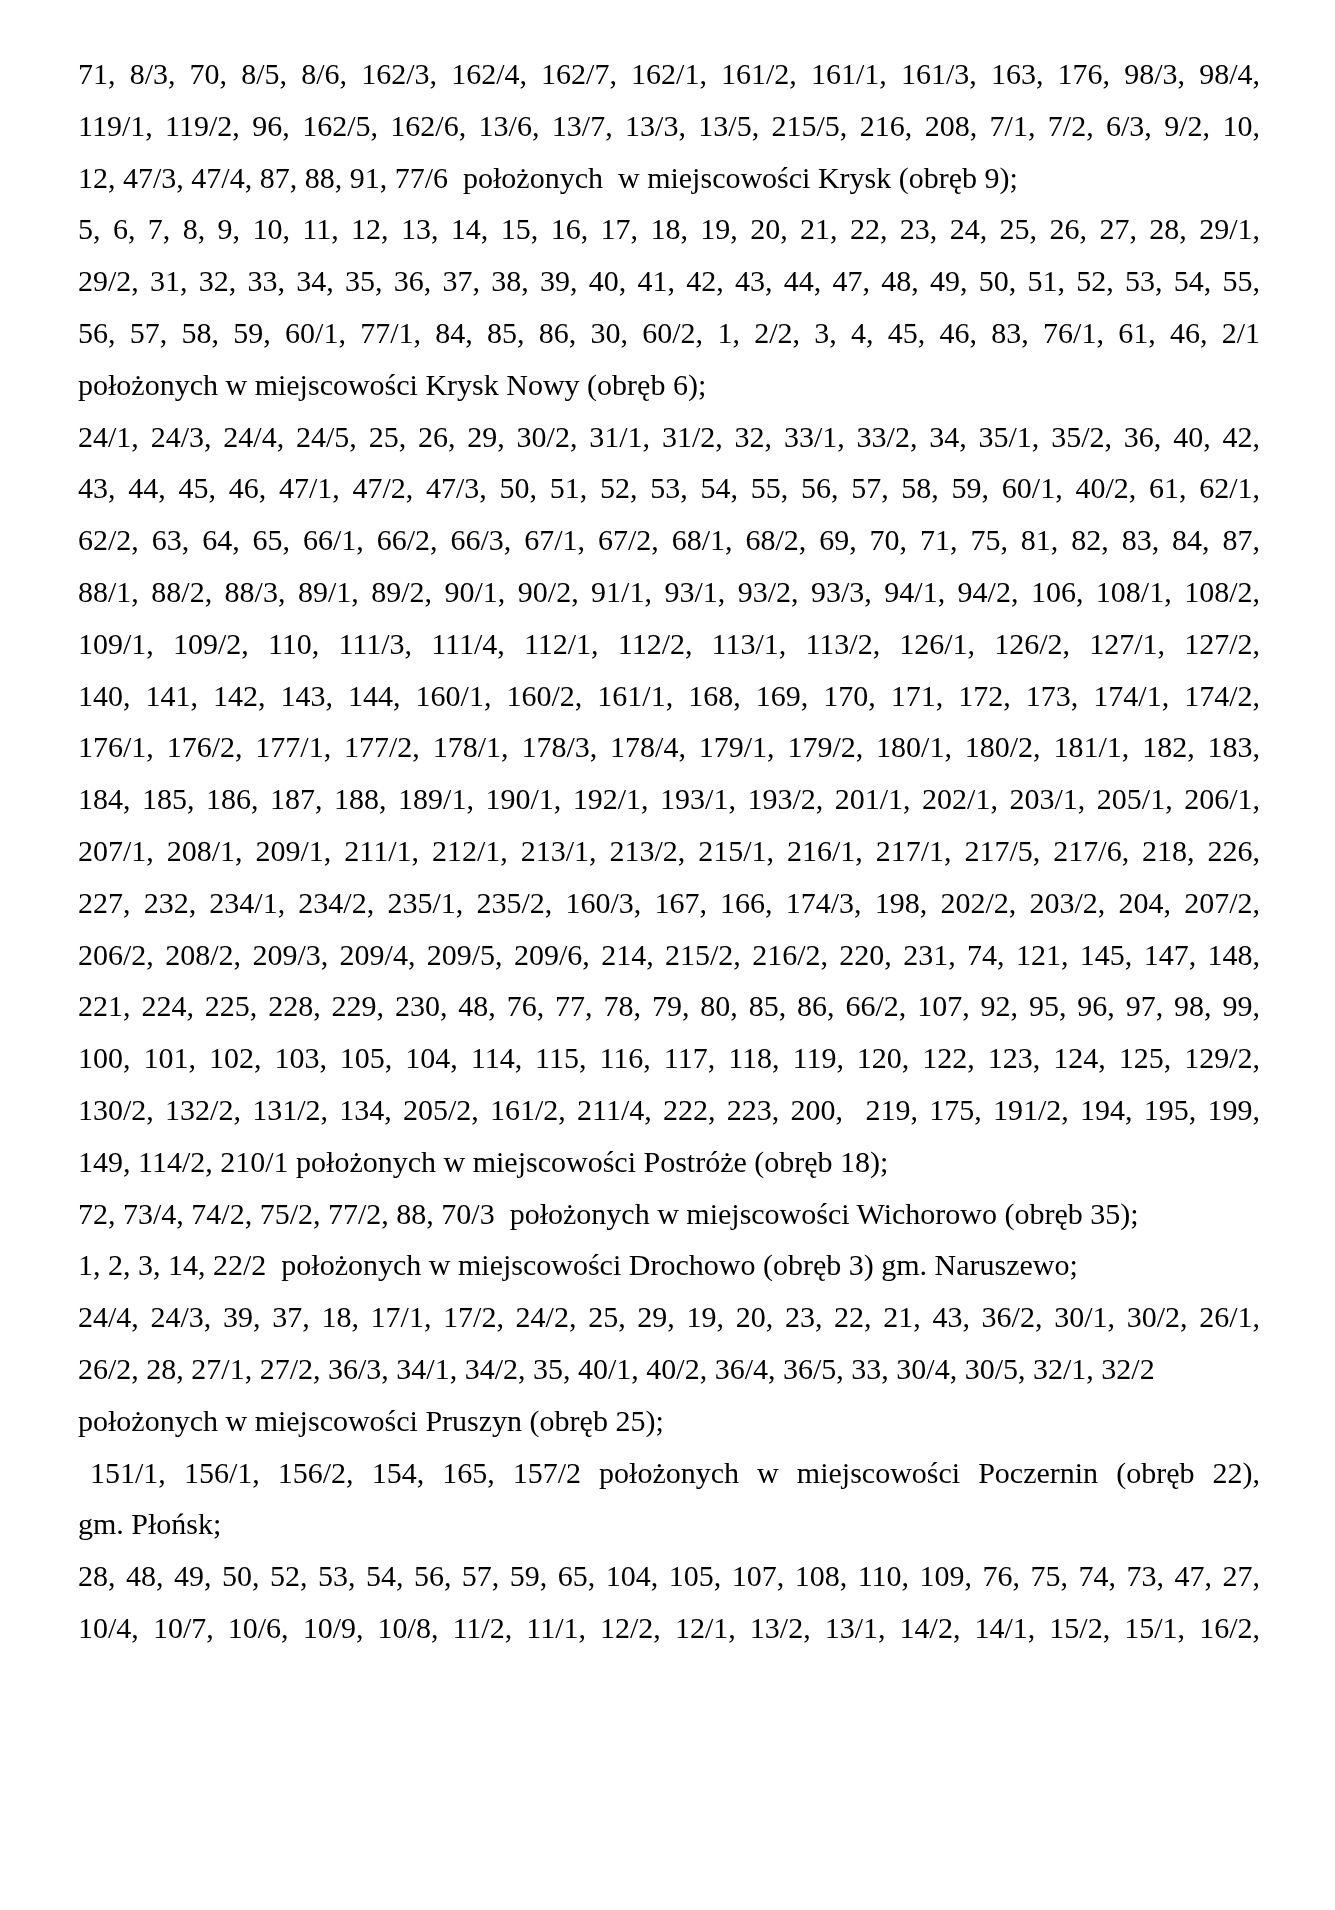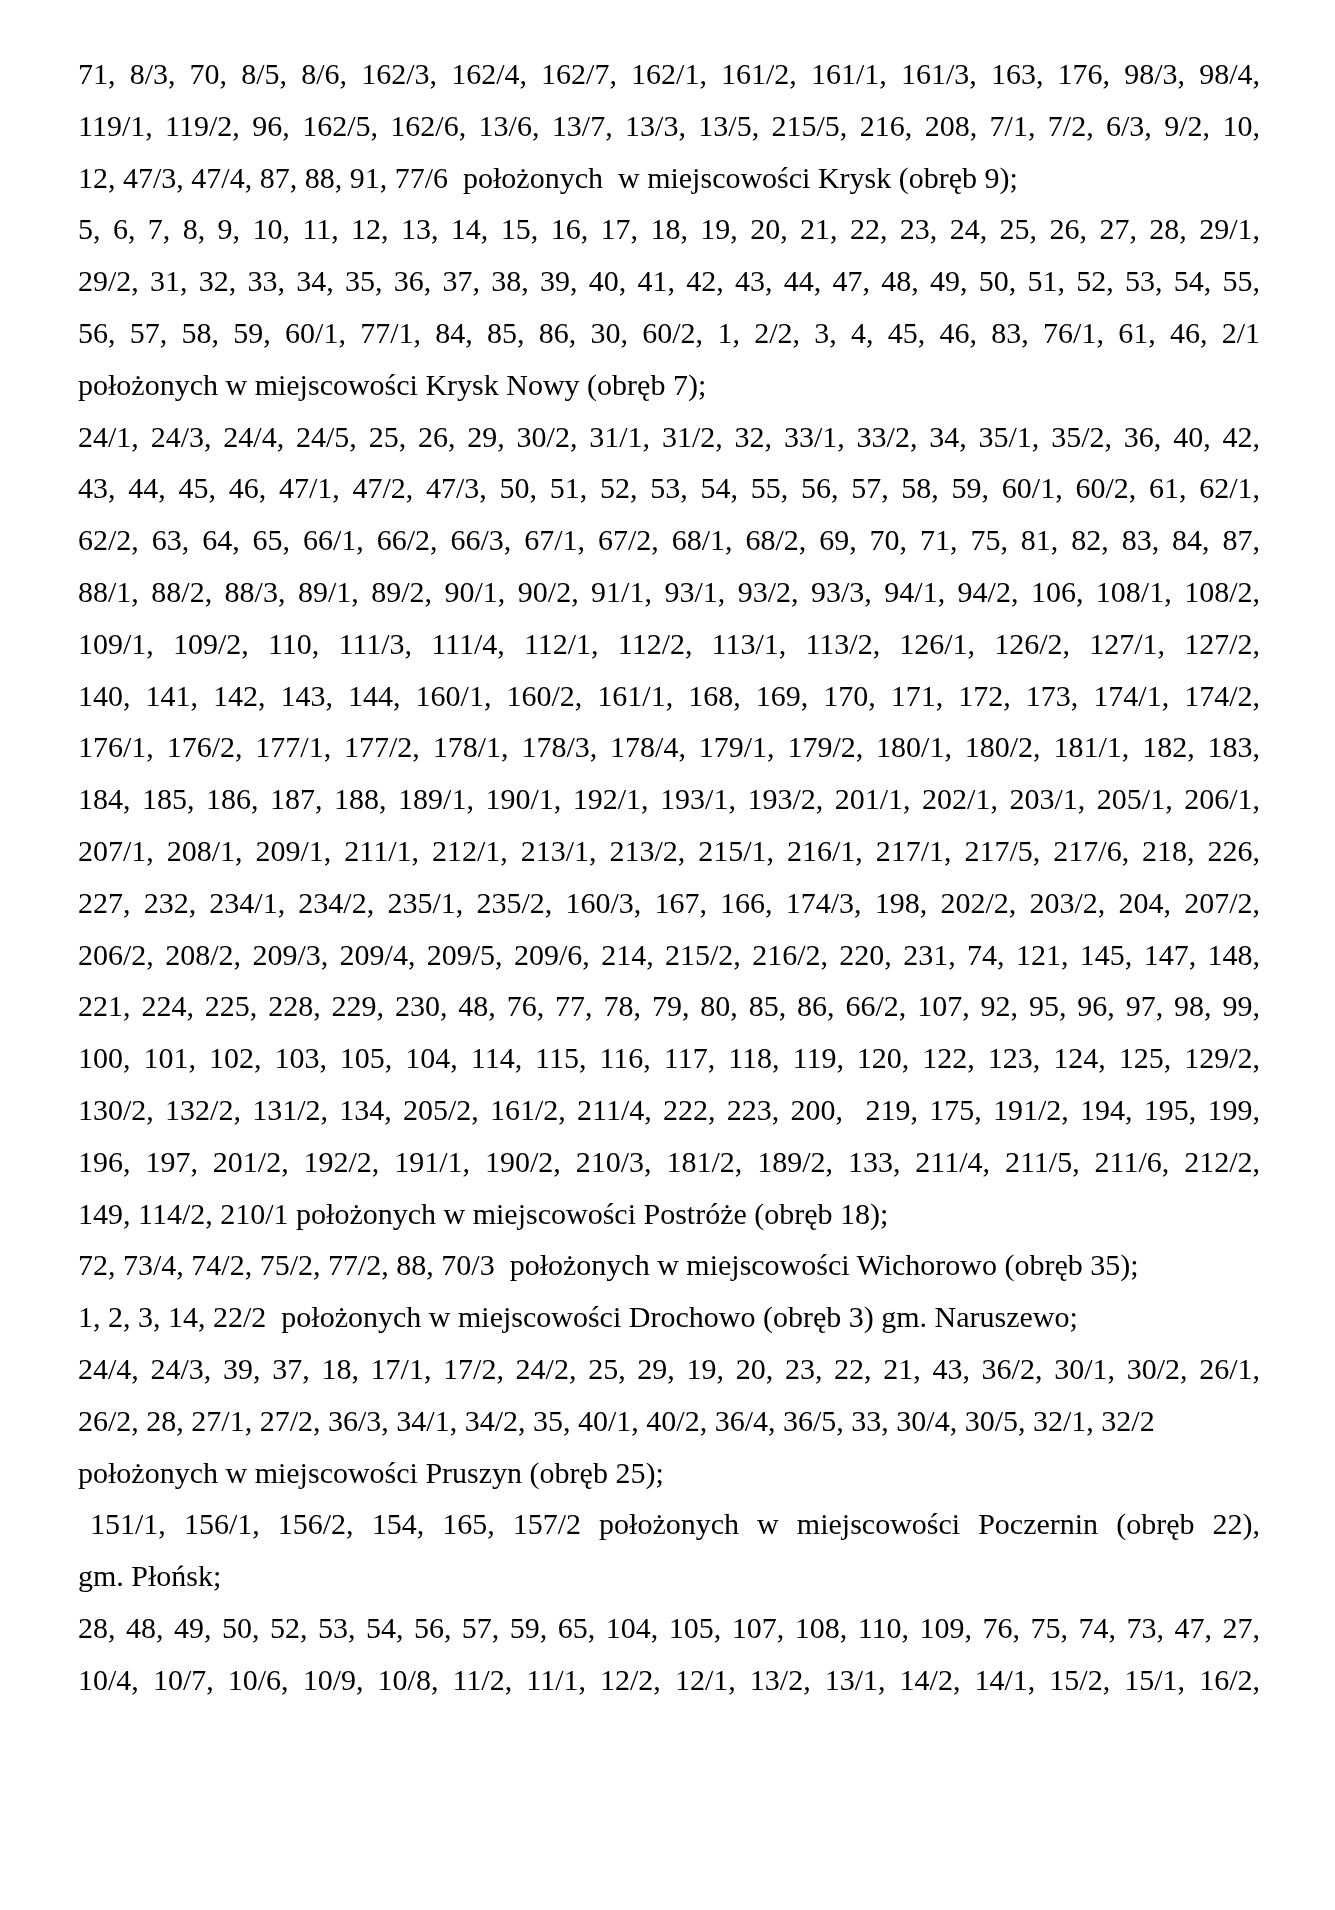--- a/index.html
+++ b/index.html
@@ -42,36 +42,35 @@
 <body>
 
 <div class="page">
   <div id="text-block">
       <div class="line j">71, 8/3, 70, 8/5, 8/6, 162/3, 162/4, 162/7, 162/1, 161/2, 161/1, 161/3, 163, 176, 98/3, 98/4,</div>
       <div class="line j">119/1, 119/2, 96, 162/5, 162/6, 13/6, 13/7, 13/3, 13/5, 215/5, 216, 208, 7/1, 7/2, 6/3, 9/2, 10,</div>
       <div class="line">12, 47/3, 47/4, 87, 88, 91, 77/6&nbsp; położonych&nbsp; w miejscowości Krysk (obręb 9);</div>
       <div class="line j">5, 6, 7, 8, 9, 10, 11, 12, 13, 14, 15, 16, 17, 18, 19, 20, 21, 22, 23, 24, 25, 26, 27, 28, 29/1,</div>
       <div class="line j">29/2, 31, 32, 33, 34, 35, 36, 37, 38, 39, 40, 41, 42, 43, 44, 47, 48, 49, 50, 51, 52, 53, 54, 55,</div>
       <div class="line j">56, 57, 58, 59, 60/1, 77/1, 84, 85, 86, 30, 60/2, 1, 2/2, 3, 4, 45, 46, 83, 76/1, 61, 46, 2/1</div>
-      <div class="line">położonych w miejscowości Krysk Nowy (obręb 7);</div>
+      <div class="line">położonych w miejscowości Krysk Nowy (obręb 6);</div>
       <div class="line j">24/1, 24/3, 24/4, 24/5, 25, 26, 29, 30/2, 31/1, 31/2, 32, 33/1, 33/2, 34, 35/1, 35/2, 36, 40, 42,</div>
-      <div class="line j">43, 44, 45, 46, 47/1, 47/2, 47/3, 50, 51, 52, 53, 54, 55, 56, 57, 58, 59, 60/1, 60/2, 61, 62/1,</div>
+      <div class="line j">43, 44, 45, 46, 47/1, 47/2, 47/3, 50, 51, 52, 53, 54, 55, 56, 57, 58, 59, 60/1, 40/2, 61, 62/1,</div>
       <div class="line j">62/2, 63, 64, 65, 66/1, 66/2, 66/3, 67/1, 67/2, 68/1, 68/2, 69, 70, 71, 75, 81, 82, 83, 84, 87,</div>
       <div class="line j">88/1, 88/2, 88/3, 89/1, 89/2, 90/1, 90/2, 91/1, 93/1, 93/2, 93/3, 94/1, 94/2, 106, 108/1, 108/2,</div>
       <div class="line j">109/1, 109/2, 110, 111/3, 111/4, 112/1, 112/2, 113/1, 113/2, 126/1, 126/2, 127/1, 127/2,</div>
       <div class="line j">140, 141, 142, 143, 144, 160/1, 160/2, 161/1, 168, 169, 170, 171, 172, 173, 174/1, 174/2,</div>
       <div class="line j">176/1, 176/2, 177/1, 177/2, 178/1, 178/3, 178/4, 179/1, 179/2, 180/1, 180/2, 181/1, 182, 183,</div>
       <div class="line j">184, 185, 186, 187, 188, 189/1, 190/1, 192/1, 193/1, 193/2, 201/1, 202/1, 203/1, 205/1, 206/1,</div>
       <div class="line j">207/1, 208/1, 209/1, 211/1, 212/1, 213/1, 213/2, 215/1, 216/1, 217/1, 217/5, 217/6, 218, 226,</div>
       <div class="line j">227, 232, 234/1, 234/2, 235/1, 235/2, 160/3, 167, 166, 174/3, 198, 202/2, 203/2, 204, 207/2,</div>
       <div class="line j">206/2, 208/2, 209/3, 209/4, 209/5, 209/6, 214, 215/2, 216/2, 220, 231, 74, 121, 145, 147, 148,</div>
       <div class="line j">221, 224, 225, 228, 229, 230, 48, 76, 77, 78, 79, 80, 85, 86, 66/2, 107, 92, 95, 96, 97, 98, 99,</div>
       <div class="line j">100, 101, 102, 103, 105, 104, 114, 115, 116, 117, 118, 119, 120, 122, 123, 124, 125, 129/2,</div>
       <div class="line j">130/2, 132/2, 131/2, 134, 205/2, 161/2, 211/4, 222, 223, 200,&nbsp; 219, 175, 191/2, 194, 195, 199,</div>
-      <div class="line j">196, 197, 201/2, 192/2, 191/1, 190/2, 210/3, 181/2, 189/2, 133, 211/4, 211/5, 211/6, 212/2,</div>
       <div class="line">149, 114/2, 210/1 położonych w miejscowości Postróże (obręb 18);</div>
       <div class="line">72, 73/4, 74/2, 75/2, 77/2, 88, 70/3&nbsp; położonych w miejscowości Wichorowo (obręb 35);</div>
       <div class="line">1, 2, 3, 14, 22/2&nbsp; położonych w miejscowości Drochowo (obręb 3) gm. Naruszewo;</div>
       <div class="line j">24/4, 24/3, 39, 37, 18, 17/1, 17/2, 24/2, 25, 29, 19, 20, 23, 22, 21, 43, 36/2, 30/1, 30/2, 26/1,</div>
       <div class="line">26/2, 28, 27/1, 27/2, 36/3, 34/1, 34/2, 35, 40/1, 40/2, 36/4, 36/5, 33, 30/4, 30/5, 32/1, 32/2</div>
       <div class="line">położonych w miejscowości Pruszyn (obręb 25);</div>
       <div class="line j indent">151/1, 156/1, 156/2, 154, 165, 157/2 położonych w miejscowości Poczernin (obręb 22),</div>
       <div class="line">gm. Płońsk;</div>
       <div class="line j">28, 48, 49, 50, 52, 53, 54, 56, 57, 59, 65, 104, 105, 107, 108, 110, 109, 76, 75, 74, 73, 47, 27,</div>
       <div class="line j">10/4, 10/7, 10/6, 10/9, 10/8, 11/2, 11/1, 12/2, 12/1, 13/2, 13/1, 14/2, 14/1, 15/2, 15/1, 16/2,</div>

